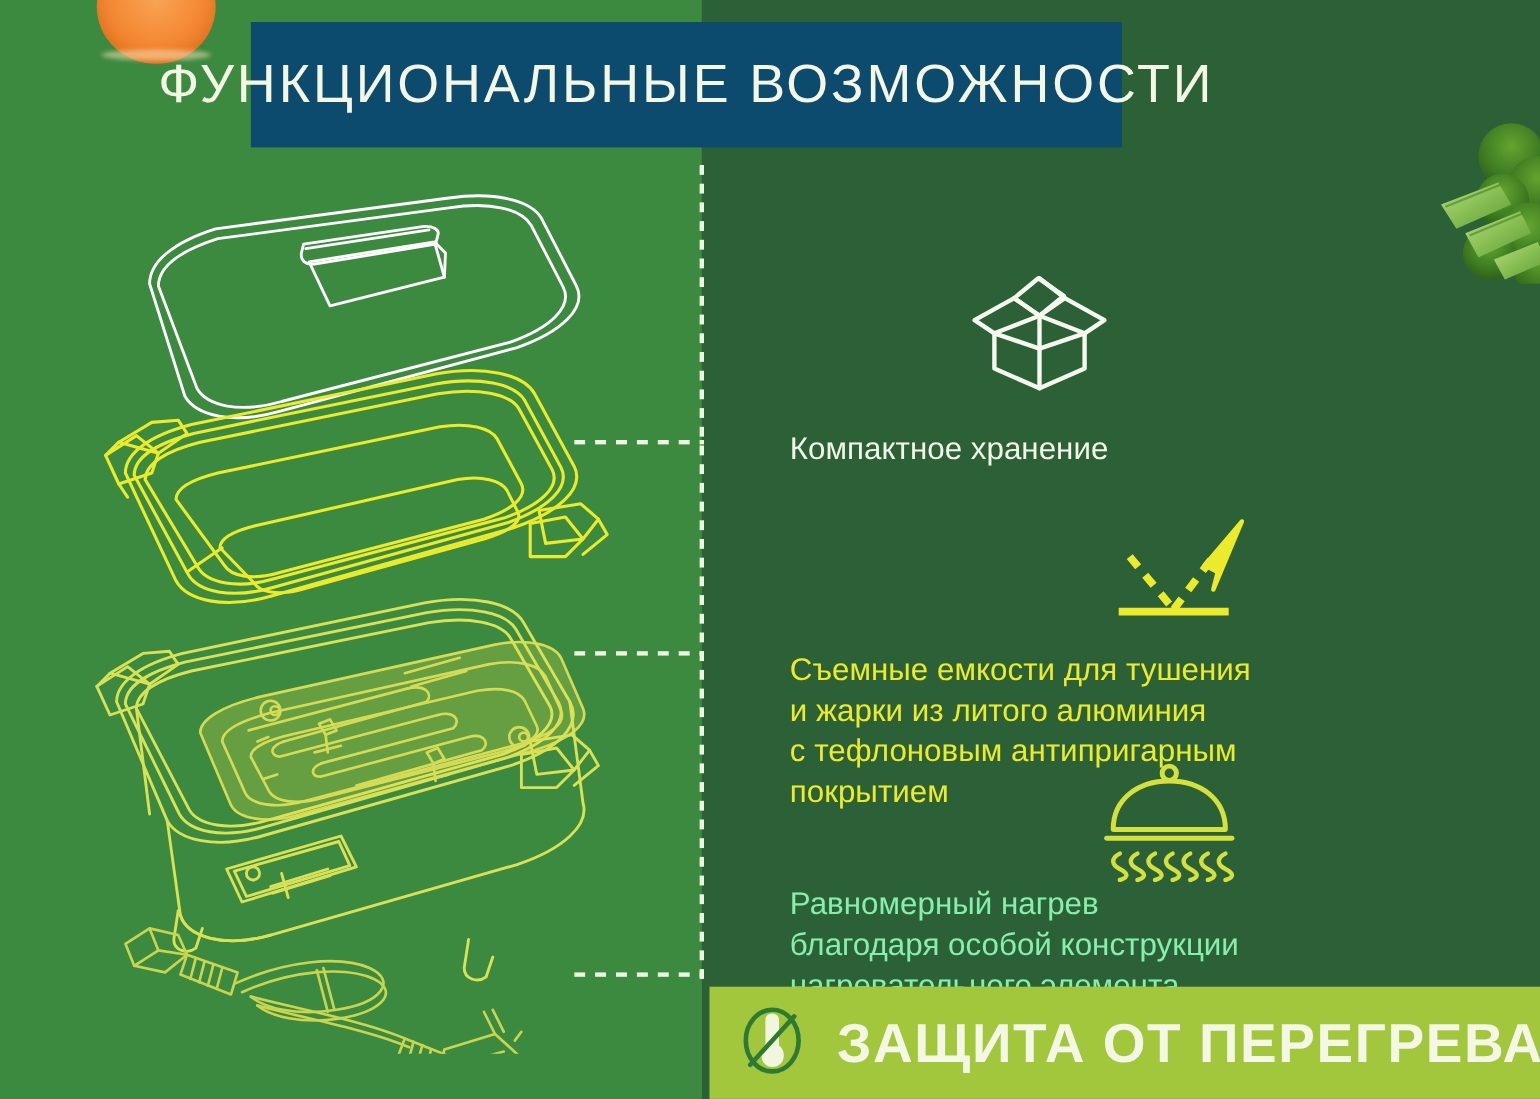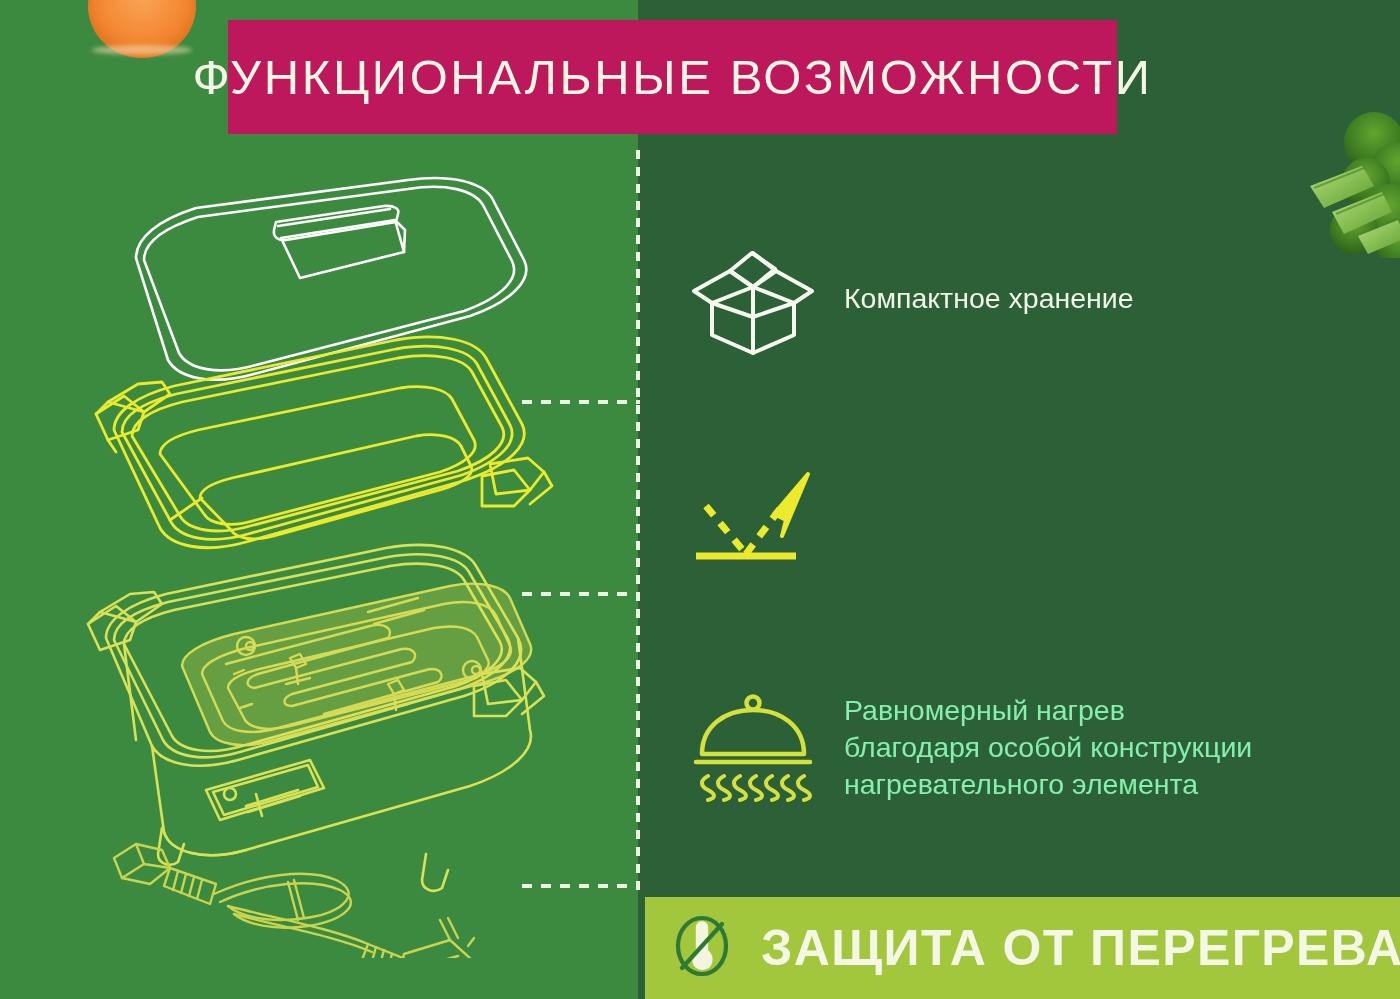--- a/index.html
+++ b/index.html
@@ -55,22 +55,22 @@
   }
   .broccoli {
     position: absolute;
     right: -10px; top: 108px;
     width: 140px; height: 150px;
   }
   
   .title-banner {
     position: absolute;
     left: 228px; top: 20px;
-    width: 889px; height: 114px;
-    background: #be185d;
+    width: 792px; height: 114px;
+    background: #0c4a6e;
     display: flex;
     align-items: center;
     justify-content: center;
   }
   .title-banner .title-text {
     color: #f4f7e4;
     font-size: 49px;
     font-weight: 400;
     letter-spacing: 2.6px;
     white-space: nowrap;
@@ -116,21 +116,22 @@
   
   .product-art {
     position: absolute;
     left: 78px; top: 168px;
     width: 520px; height: 790px;
   }
   
   .feature {
     position: absolute;
     display: flex;
-    align-items: flex-start;
+    align-items: flex-end;
+    flex-direction: column;
   }
   .feature .icon-wrap {
     flex: 0 0 auto;
     display: flex;
     align-items: center;
     justify-content: center;
   }
   .feature .feat-text {
     font-size: 28.5px;
     line-height: 37px;
@@ -439,20 +440,24 @@
 
         <path d="M6 90 L106 90" stroke-width="7"></path>
 
         <path d="M16 40 L56 88" stroke-dasharray="12 10"></path>
 
         <path d="M56 88 L92 40" stroke-dasharray="12 10"></path>
 
         <path d="M118 8 L84 48 L96 54 L92 70 Z" fill="#ecea2c" stroke="#ecea2c" stroke-width="4" stroke-linejoin="round"></path>
       </svg>
     </span>
+    <span class="feat-text">Съемные емкости для тушения
+и жарки из литого алюминия
+с тефлоновым антипригарным
+покрытием</span>
   </div>
 
   <div class="feature" id="feature-heat">
     <span class="icon-wrap">
       <svg width="126" height="112" viewBox="0 0 126 112" fill="none" stroke="#d4e03c" stroke-width="4.5" stroke-linecap="round" stroke-linejoin="round" xmlns="http://www.w3.org/2000/svg">
 
         <circle cx="63" cy="13" r="6.5"></circle>
 
         <path d="M12 64 C12 36 35 20 63 20 C91 20 114 36 114 64 Z"></path>
 

